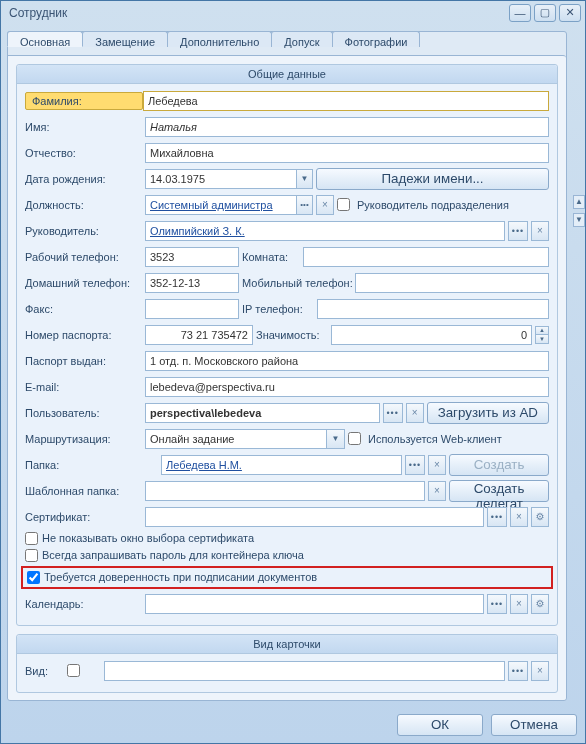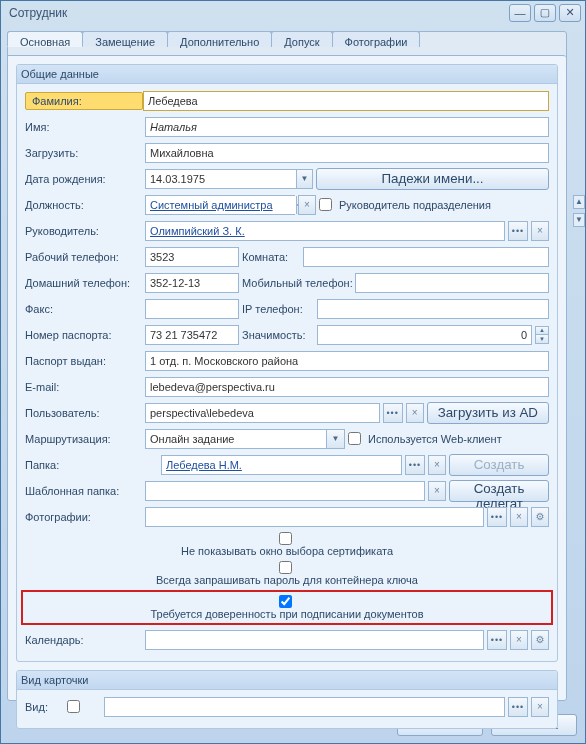--- a/index.html
+++ b/index.html
@@ -12,38 +12,38 @@
 .side-scroll { position: absolute; right: 0; top: 20px; bottom: 0; width: 12px; display: flex; flex-direction: column; align-items: center; gap: 4px; padding-top: 150px; }
 .side-scroll .sb-btn { width: 12px; height: 14px; border: 1px solid #99b5d4; background: #e4eef8; color: #4a6a8a; font-size: 8px; display: flex; align-items: center; justify-content: center; }
 
 .tabs { position: relative; height: 670px; border: 1px solid #99b5d4; border-radius: 3px; background: #dfeaf5; margin-right: 12px; }
 .tabstrip { display: flex; height: 16px; margin-top: -1px; margin-left: -1px; }
 .tab { padding: 4px 12px; border: 1px solid #99b5d4; border-bottom: none; background: #dce8f5; color: #2d4a6a; cursor: pointer; margin-right: -1px; border-radius: 3px 3px 0 0;}
 .tab.active { background: #eef4fb; font-weight: normal; position: relative; z-index: 2; border-bottom: 1px solid #eef4fb;}
 .tabbody { position: absolute; top: 23px; left: 0; right: 0; bottom: 0; border-top: 1px solid #99b5d4; background: #eef4fb; border-radius: 0 3px 3px 3px; padding: 8px;}
 
 .group { border: 1px solid #b0c8e0; border-radius: 3px; margin-bottom: 8px; background: #eaf2fb; }
-.group-hd { background: linear-gradient(#d3e4f6,#c2d8f0); padding: 3px 4px; color: #2d4a6a; border-bottom: 1px solid #b0c8e0; border-radius: 3px 3px 0 0;}
+.group-hd { background: linear-gradient(#d3e4f6,#c2d8f0); padding: 3px 4px; color: #2d4a6a; border-bottom: 1px solid #b0c8e0; border-radius: 3px 3px 0 0; text-align: center;}
 .group-bd { padding: 6px 8px; }
 
 .row { display: flex; align-items: center; margin-bottom: 4px; min-height: 22px; }
 .lbl { width: 120px; color: #2d4a6a; padding-right: 6px;}
 .lbl.hi { background: #ffdc70; border: 1px solid #c9a93c; padding: 2px 6px; border-radius: 2px; width: 118px;}
 .fld { flex: 1; display: flex; gap: 3px; align-items: center;}
 input[type=text], .combo { height: 20px; border: 1px solid #9ab8d6; background: #fff; padding: 0 4px; font-family: inherit; font-size: 11px; color: #333; }
 input.hi { background: #fff; border: 1px solid #c9a93c; }
 .combo { display: flex; align-items: center; padding: 0; }
 .combo input { border: none; flex: 1; height: 18px; padding: 0 4px;}
 .dd { width: 18px; height: 18px; border-left: 1px solid #9ab8d6; background: linear-gradient(#f4f8fc,#d8e6f4); display: flex; align-items: center; justify-content: center; color: #4a6a8a; font-size: 8px; cursor: pointer;}
 .dots { width: 20px; height: 20px; border: 1px solid #9ab8d6; background: linear-gradient(#f4f8fc,#d8e6f4); display: flex; align-items: center; justify-content: center; color: #4a6a8a; font-size: 9px; cursor: pointer; letter-spacing: 1px;}
 .clr { width: 18px; height: 20px; border: 1px solid #9ab8d6; background: linear-gradient(#f4f8fc,#d8e6f4); display: flex; align-items: center; justify-content: center; color: #6a88a8; font-size: 10px; cursor: pointer;}
 .btn { height: 22px; padding: 0 10px; border: 1px solid #8aa9ca; background: linear-gradient(#f6faff,#d6e5f4); color: #2d4a6a; border-radius: 3px; cursor: pointer;}
 .btn[disabled]{ color: #9ab0c4; cursor: default;}
 input[type=checkbox]{ margin: 0 4px 0 0;}
-.chrow { display: flex; align-items: center; margin: 4px 0; color: #2d4a6a; flex-direction: column;}
+.chrow { display: flex; align-items: center; margin: 4px 0; color: #2d4a6a;}
 .redbox { border: 2px solid #d22020; padding: 3px 4px; margin: 4px -4px; }
 .redbox .chrow { margin: 0; }
 .underline input { text-decoration: underline; color: #2050a0; }
 .spin { display: flex; flex-direction: column; }
 .spin div { width: 14px; height: 9px; border: 1px solid #9ab8d6; background: linear-gradient(#f4f8fc,#d8e6f4); font-size: 6px; display:flex; align-items:center; justify-content:center; color:#4a6a8a; cursor:pointer;}
 .spin div + div { border-top: none; }
 .footer { height: 40px; display: flex; justify-content: flex-end; align-items: center; gap: 8px; padding: 0 8px; }
 .footer .btn { width: 86px; }
 </style>
 </head>
@@ -83,39 +83,39 @@
                   <input type="text" class="hi" style="flex: 1 1 0%;" value="Лебедева">
                 </div>
             </div>
             <div class="row">
               <div class="lbl">Имя:</div>
               <div class="fld">
                   <input type="text" style="flex: 1 1 0%; font-style: italic;" value="Наталья">
                 </div>
             </div>
             <div class="row">
-              <div class="lbl">Загрузить:</div>
+              <div class="lbl">Отчество:</div>
               <div class="fld">
                   <input type="text" style="flex: 1 1 0%;" value="Михайловна">
                 </div>
             </div>
             <div class="row">
               <div class="lbl">Дата рождения:</div>
               <div class="fld">
                 <div class="combo" style="width:168px">
                   <input type="text" value="14.03.1975" style="">
                   <div class="dd">▼</div>
                 </div>
                 <button class="btn" style="flex:1">Падежи имени...</button>
               </div>
             </div>
             <div class="row underline">
               <div class="lbl">Должность:</div>
               <div class="fld">
-                <div class="combo" style="width:150px">
+                <div class="combo" style="width:168px">
                   <input type="text" value="Системный администра" style="">
                   <div class="dd">•••</div>
                 </div>
                 <div class="clr">×</div>
                 <input type="checkbox" style="">
                 <span style="color:#2d4a6a">Руководитель подразделения</span>
               </div>
             </div>
             <div class="row underline">
               <div class="lbl">Руководитель:</div>
@@ -145,21 +145,21 @@
               <div class="lbl">Факс:</div>
               <div class="fld">
                 <input type="text" style="width: 94px;" value="">
                 <span style="width:72px;color:#2d4a6a">IP телефон:</span>
                 <input type="text" style="flex: 1 1 0%;" value="">
               </div>
             </div>
             <div class="row">
               <div class="lbl">Номер паспорта:</div>
               <div class="fld">
-                <input type="text" style="width: 94px;" value="73 21 735472">
+                <input type="text" style="width: 108px; text-align: right;" value="73 21 735472">
                 <span style="width:72px;color:#2d4a6a">Значимость:</span>
                 <input type="text" style="flex: 1 1 0%; text-align: right;" value="0">
                 <div class="spin">
                     <div>▲</div>
                     <div>▼</div>
                   </div>
               </div>
             </div>
             <div class="row">
               <div class="lbl">Паспорт выдан:</div>
@@ -169,21 +169,21 @@
             </div>
             <div class="row">
               <div class="lbl">E-mail:</div>
               <div class="fld">
                   <input type="text" style="flex: 1 1 0%;" value="lebedeva@perspectiva.ru">
                 </div>
             </div>
             <div class="row">
               <div class="lbl">Пользователь:</div>
               <div class="fld">
-                <input type="text" style="flex: 1 1 0%;" value="perspectiva\lebedeva">
+                <input type="text" style="flex: 1 1 0%; font-weight: bold;" value="perspectiva\lebedeva">
                 <div class="dots">•••</div>
                 <div class="clr">×</div>
                 <button class="btn">Загрузить из AD</button>
               </div>
             </div>
             <div class="row">
               <div class="lbl">Маршрутизация:</div>
               <div class="fld">
                 <div class="combo" style="width:200px">
                   <input type="text" value="Онлайн задание" style="">
@@ -204,21 +204,21 @@
             </div>
             <div class="row">
               <div class="lbl">Шаблонная папка:</div>
               <div class="fld">
                 <input type="text" style="flex: 1 1 0%;" value="">
                 <div class="clr">×</div>
                 <button class="btn" style="width:100px">Создать делегат</button>
               </div>
             </div>
             <div class="row">
-              <div class="lbl">Фотографии:</div>
+              <div class="lbl">Сертификат:</div>
               <div class="fld">
                 <input type="text" style="flex: 1 1 0%;" value="">
                 <div class="dots">•••</div>
                 <div class="clr">×</div>
                 <div class="clr">⚙</div>
               </div>
             </div>
             <div class="chrow">
                 <input type="checkbox" style="">
                 <span>Не показывать окно выбора сертификата</span>

